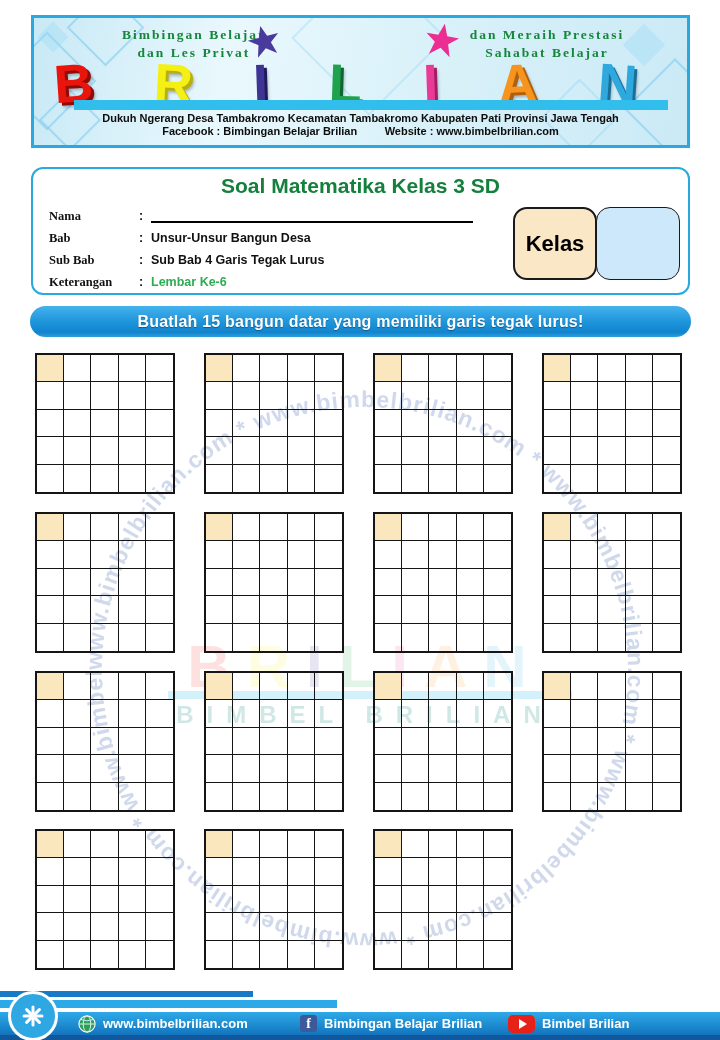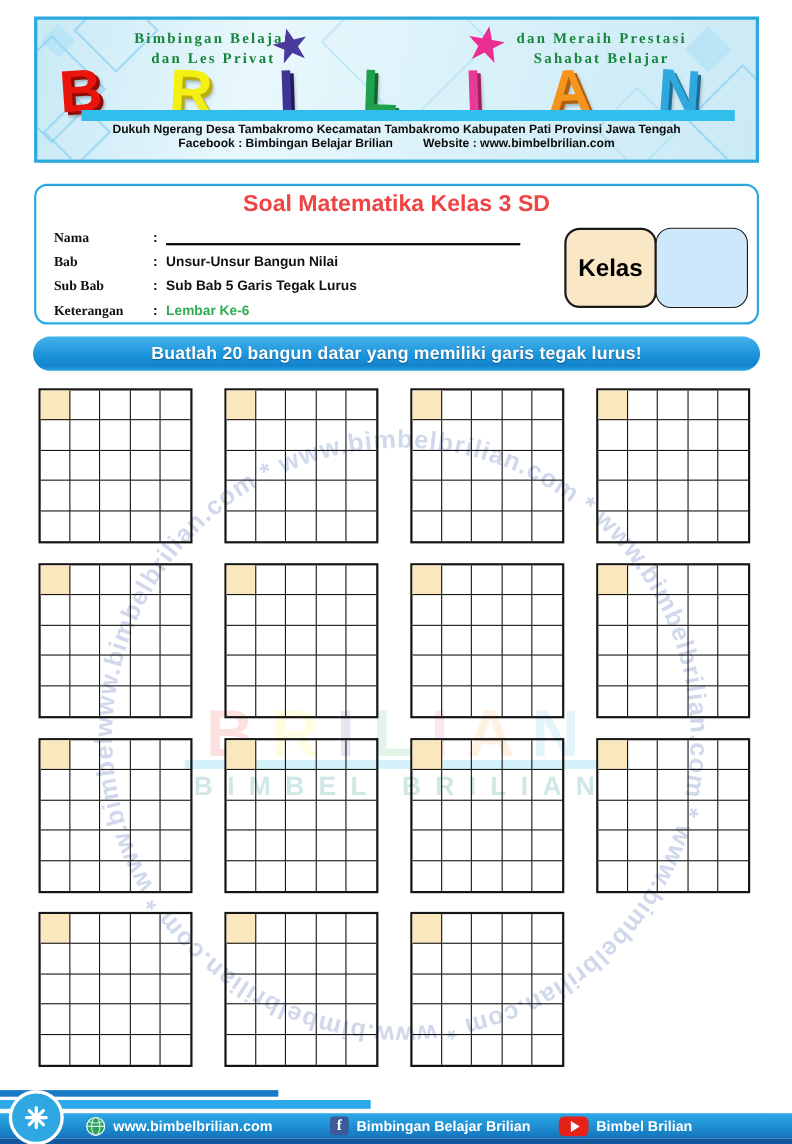--- a/index.html
+++ b/index.html
@@ -36,21 +36,21 @@
   .accent-bar { position:absolute; left:40px; top:82px; width:594px; height:10px; background:#31BEEC; }
   .addr { position:absolute; left:0; top:94px; width:100%; text-align:center; }
   .addr div { font-size:11px; font-weight:bold; line-height:13.2px; white-space:pre; color:#0d0d0d; }
 
   
   .form-card {
     position:absolute; left:31px; top:167px; width:659px; height:128px;
     border:2.5px solid #2AA9E0; border-radius:12px; background:#fff;
   }
   .form-title { position:absolute; top:5px; width:100%; text-align:center;
-    font-size:21px; font-weight:bold; color:#ef4444; }
+    font-size:21px; font-weight:bold; color:#15803d; }
   .form-rows { position:absolute; left:16px; top:36px; }
   .form-row { height:22px; display:flex; font-size:12.5px; font-weight:bold; align-items:center; }
   .form-row .lbl { width:90px;font-family:Liberation Serif, serif; }
   .form-row .col { width:12px; }
   .name-line { display:inline-block; width:322px; border-bottom:2px solid #000; height:14px; }
   .green-val { color:#2EAD52; }
   .nilai-box {
     position:absolute; left:480px; top:38px; width:84px; height:73px;
     background:#FAE7C5; border:2px solid #1a1a1a; border-radius:14px;
     display:flex; align-items:center; justify-content:center;
@@ -161,38 +161,38 @@
     <div class="form-title">Soal Matematika Kelas 3 SD</div>
     <div class="form-rows">
       <div class="form-row">
         <span class="lbl">Nama</span>
         <span class="col">:</span>
         <span class="name-line"></span>
       </div>
       <div class="form-row">
         <span class="lbl">Bab</span>
         <span class="col">:</span>
-        <span>Unsur-Unsur Bangun Nilai</span>
+        <span>Unsur-Unsur Bangun Desa</span>
       </div>
       <div class="form-row">
         <span class="lbl">Sub Bab</span>
         <span class="col">:</span>
-        <span>Sub Bab 5 Garis Tegak Lurus</span>
+        <span>Sub Bab 4 Garis Tegak Lurus</span>
       </div>
       <div class="form-row">
         <span class="lbl">Keterangan</span>
         <span class="col">:</span>
         <span class="green-val">Lembar Ke-6</span>
       </div>
     </div>
     <div class="nilai-box">Kelas</div>
     <div class="score-box"></div>
   </div>
 
-  <div class="task-banner">Buatlah 20 bangun datar yang memiliki garis tegak lurus!</div>
+  <div class="task-banner">Buatlah 15 bangun datar yang memiliki garis tegak lurus!</div>
 
   <svg class="watermark" viewBox="0 0 720 660">
     <defs>
       <path id="wmCircle" d="M 102,335 a 263,263 0 1,1 526,0 a 263,263 0 1,1 -526,0" fill="none"></path>
     </defs>
     <text font-family="Liberation Sans, sans-serif" font-weight="bold" font-size="23" fill="#C8D1E9" fill-opacity="0.85" letter-spacing="1">
       <textPath id="wm-arc-text" href="#wmCircle" xlink:href="#wmCircle">www.bimbelbrilian.com   *   www.bimbelbrilian.com   *   www.bimbelbrilian.com   *   www.bimbelbrilian.com   *   www.bimbelbrilian.com   *   www.bimbelbrilian.com   *   </textPath>
     </text>
     <text id="wm-logo" x="365" y="352" text-anchor="middle" font-family="Liberation Sans, sans-serif" font-weight="bold" font-size="60" letter-spacing="16" fill-opacity="0.13"><tspan fill="#E9150D">B</tspan><tspan fill="#F4F014">R</tspan><tspan fill="#3D3494">I</tspan><tspan fill="#1FA14E">L</tspan><tspan fill="#E93A96">I</tspan><tspan fill="#F7941E">A</tspan><tspan fill="#2FA8DE">N</tspan></text>
     <rect x="168" y="356" width="404" height="8" fill="#31BEEC" opacity="0.22"></rect>

